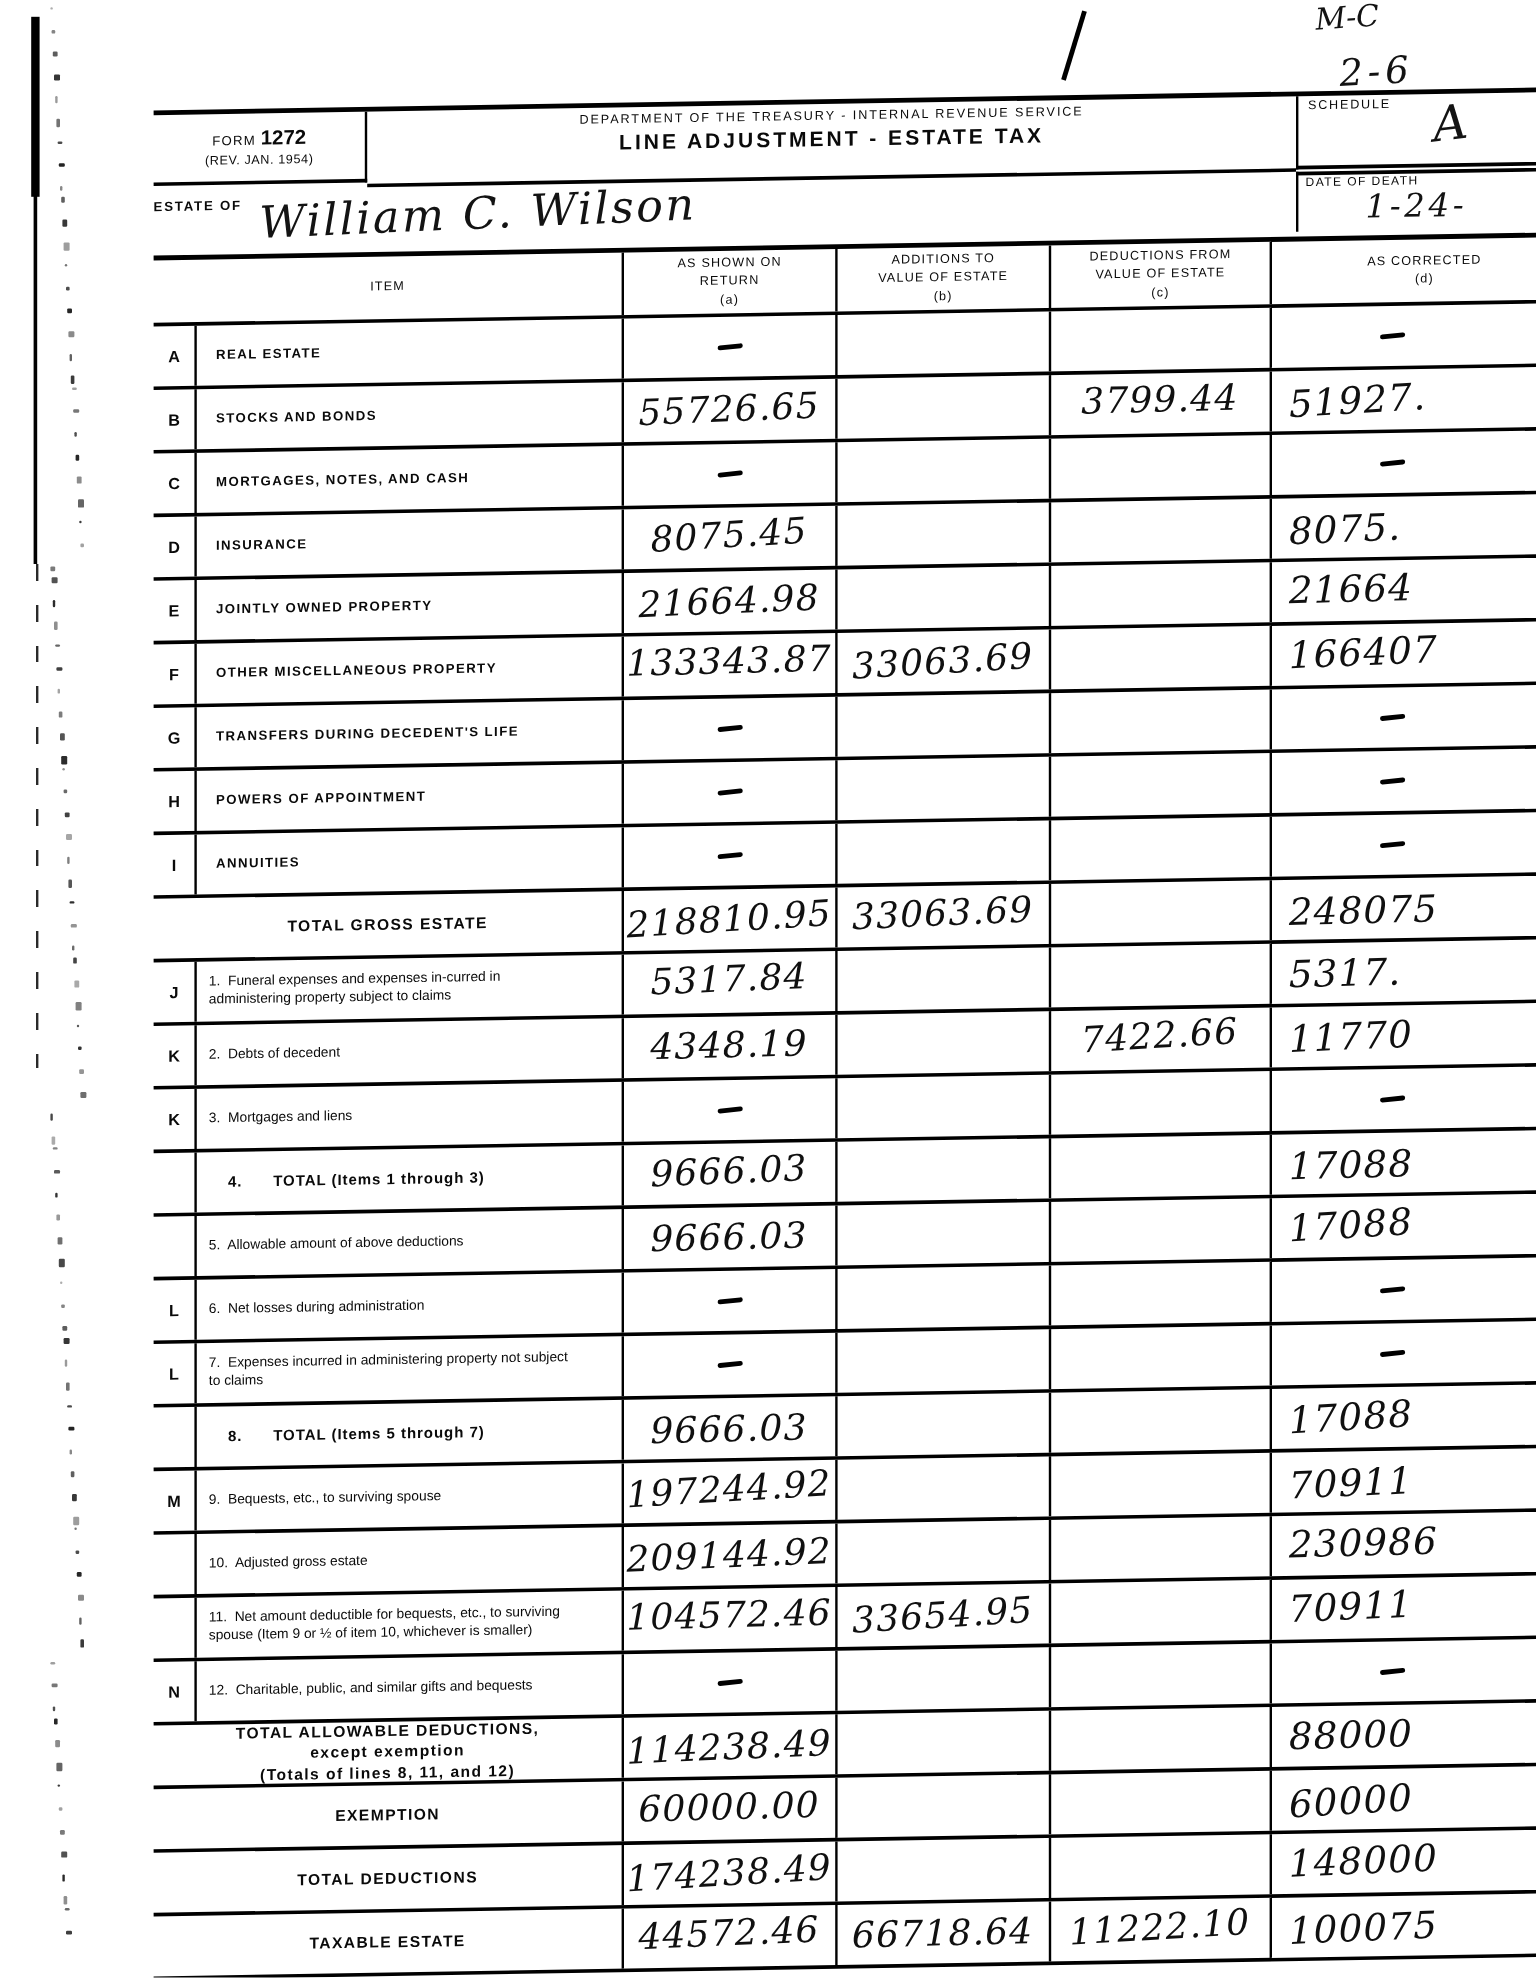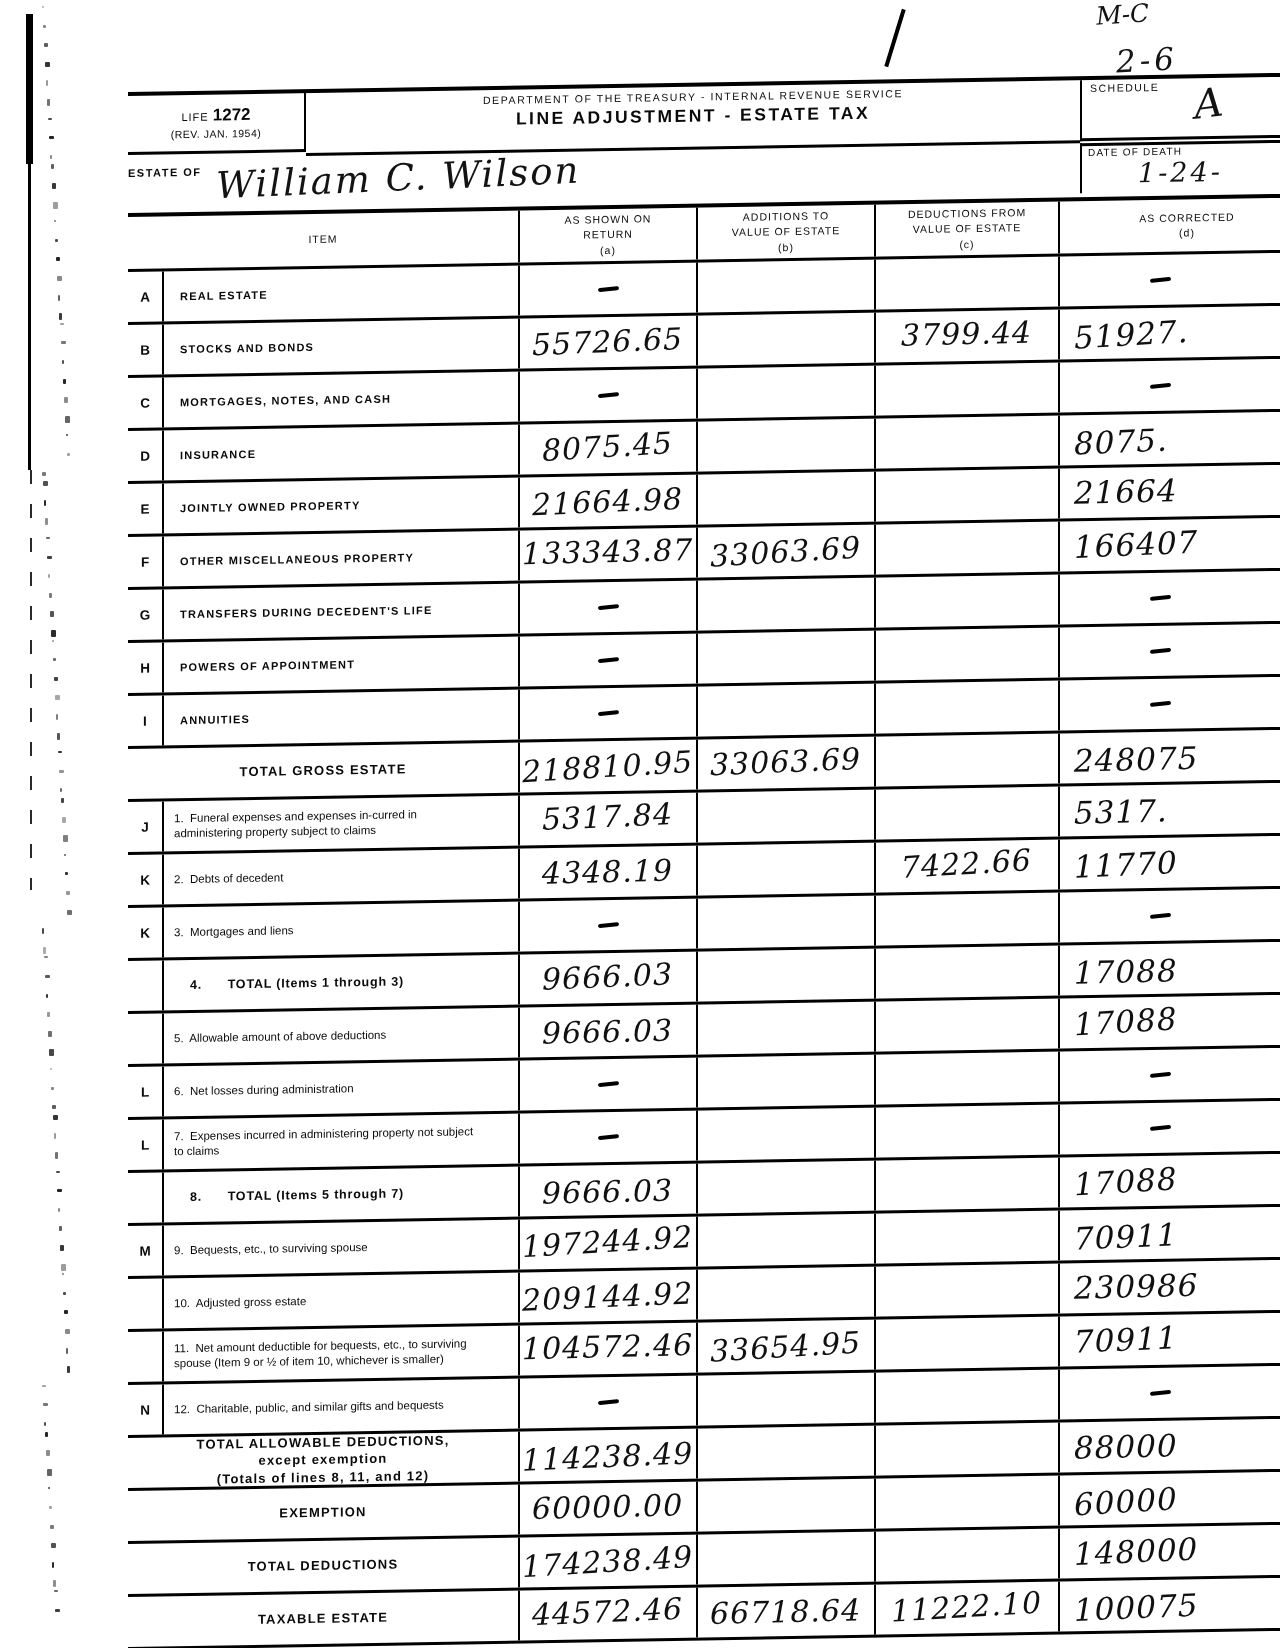--- a/index.html
+++ b/index.html
@@ -177,21 +177,21 @@
 
 <div class="diag-stroke"></div>
 <div class="hw mark-mc">M-C</div>
 <div class="hw mark-26">2-6</div>
 
 <div class="form">
 
   <div class="hdr">
     <div class="formbox">
       <div class="l1">
-        <span>LIFE</span>
+        <span>FORM</span>
         <b>1272</b>
       </div>
       <div class="l2">(REV. JAN. 1954)</div>
     </div>
     <div class="titlebox">
       <div class="agency">DEPARTMENT OF THE TREASURY - INTERNAL REVENUE SERVICE</div>
       <div class="doctitle">LINE ADJUSTMENT - ESTATE TAX</div>
     </div>
     <div class="schedbox">
       <span>SCHEDULE</span>

